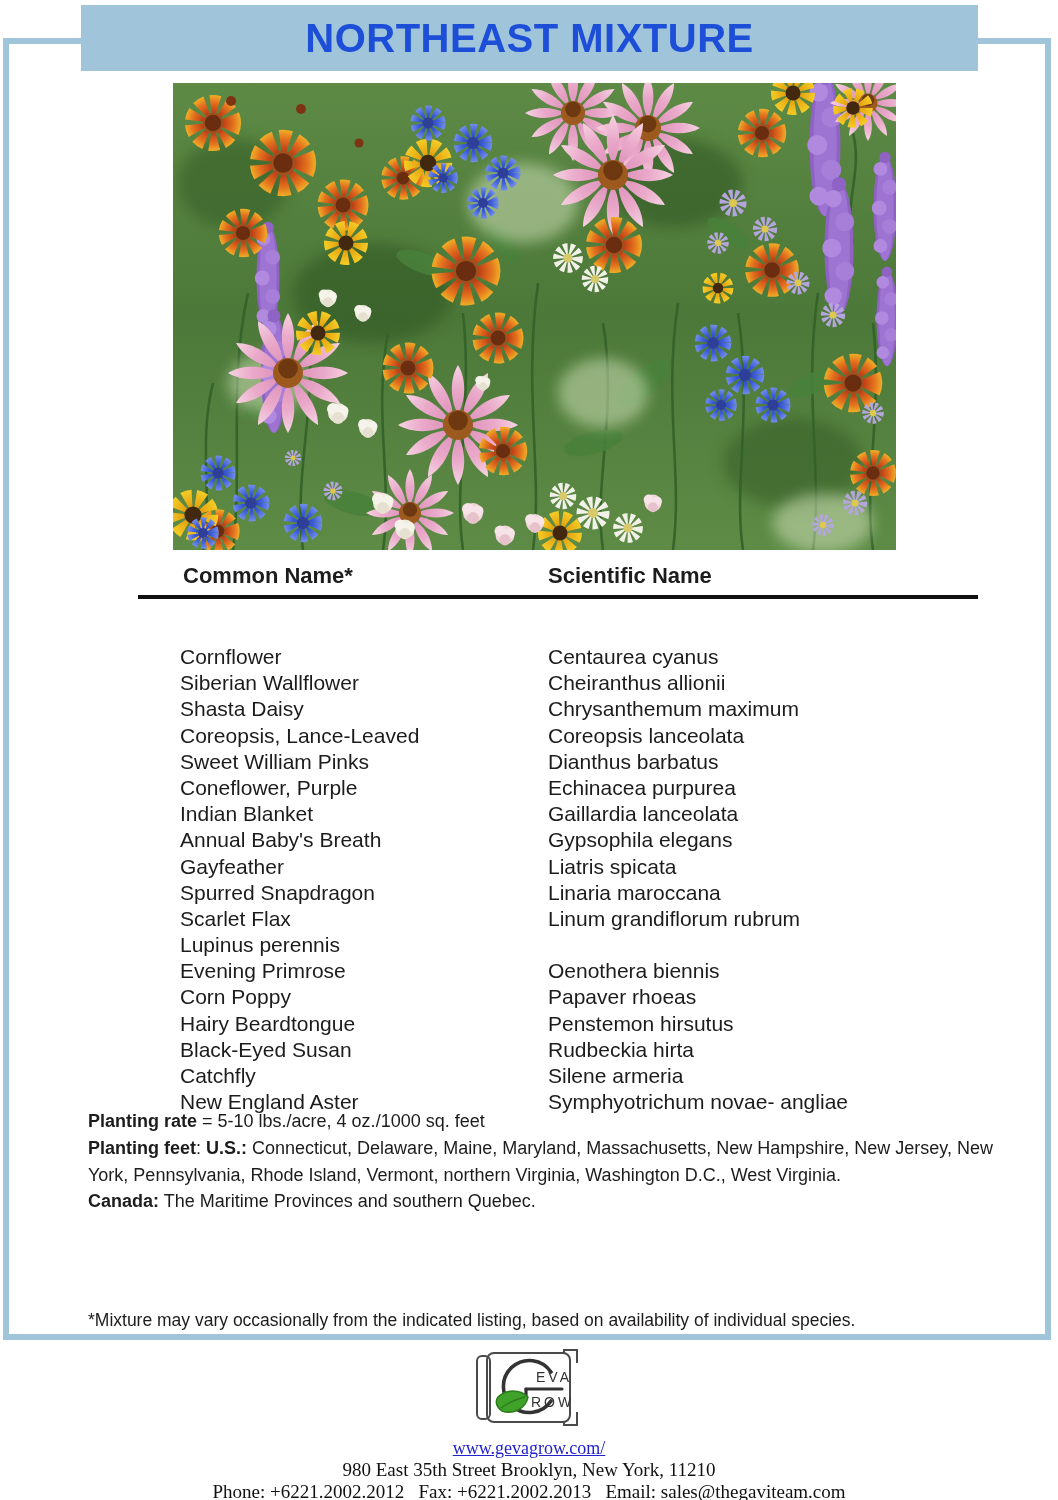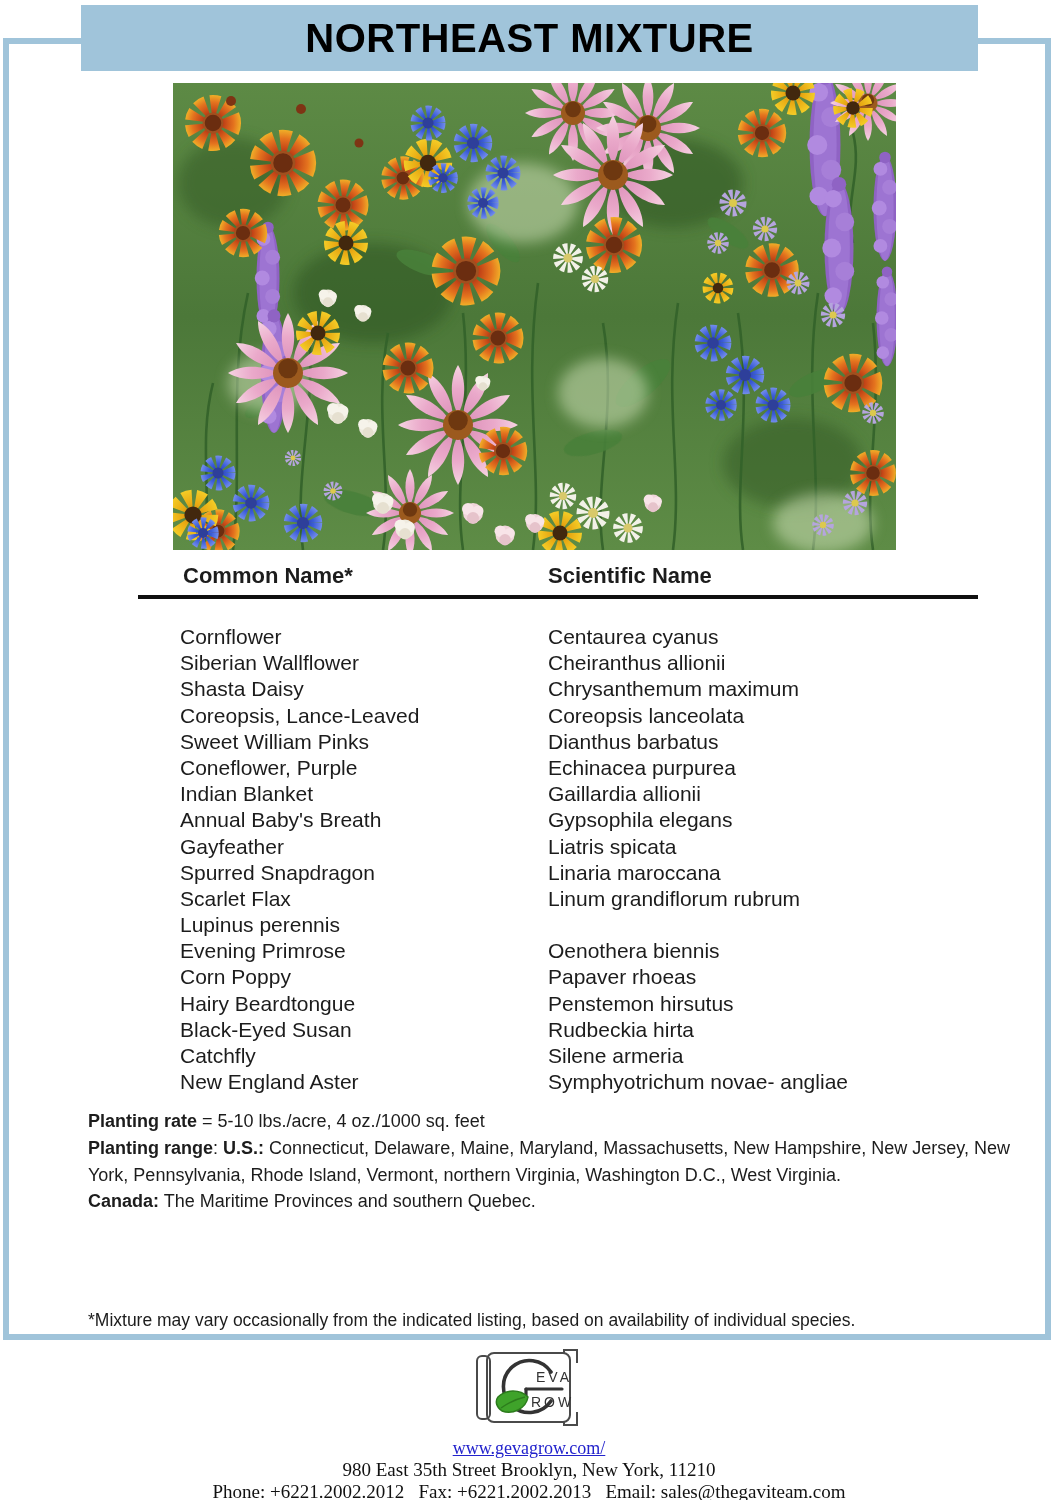--- a/index.html
+++ b/index.html
@@ -6,31 +6,31 @@
   html,body{margin:0;padding:0;background:#ffffff;}
   #page{position:relative;width:1058px;height:1500px;background:#fff;overflow:hidden;
         font-family:"Liberation Sans",sans-serif;color:#1c1c1c;}
 
   
   .frame{position:absolute;left:3px;top:38px;width:1036px;height:1290px;
          border:6px solid var(--banner-blue,#a0c4da);z-index:0;}
   .banner{position:absolute;left:81px;top:5px;width:897px;height:66px;
           background:var(--banner-blue,#a0c4da);z-index:2;
           display:flex;align-items:center;justify-content:center;}
-  .banner h1{margin:0;font-size:40px;font-weight:bold;color:#000000;letter-spacing:0.5px;}
+  .banner h1{margin:0;font-size:40px;font-weight:bold;color:#1d4ed8;letter-spacing:0.5px;}
 
   
   .photo{position:absolute;left:173px;top:83px;width:723px;height:467px;z-index:1;}
   .photo svg{display:block;width:100%;height:100%;}
 
   
   .thead{position:absolute;left:183px;top:563px;width:800px;z-index:1;
          display:grid;grid-template-columns:365px auto;font-weight:bold;font-size:22px;}
   .rule{position:absolute;left:138px;top:595px;width:840px;height:4px;background:#101010;z-index:1;}
-  .rows{position:absolute;left:180px;top:624px;width:820px;z-index:1;font-size:21px;}
+  .rows{position:absolute;left:180px;top:644px;width:820px;z-index:1;font-size:21px;}
   .srow{display:grid;grid-template-columns:368px auto;height:26.2px;line-height:26.2px;}
 
   
   .planting{position:absolute;left:88px;top:1108px;width:945px;z-index:1;
             font-size:18px;line-height:26.8px;}
   .planting .b{font-weight:bold;}
 
   .disclaimer{position:absolute;left:88px;top:1310px;width:900px;z-index:1;font-size:17.5px;}
 
   
@@ -301,21 +301,21 @@
       <div class="srow">
         <span>Sweet William Pinks</span>
         <span>Dianthus barbatus</span>
       </div>
       <div class="srow">
         <span>Coneflower, Purple</span>
         <span>Echinacea purpurea</span>
       </div>
       <div class="srow">
         <span>Indian Blanket</span>
-        <span>Gaillardia allionii</span>
+        <span>Gaillardia lanceolata</span>
       </div>
       <div class="srow">
         <span>Annual Baby's Breath</span>
         <span>Gypsophila elegans</span>
       </div>
       <div class="srow">
         <span>Gayfeather</span>
         <span>Liatris spicata</span>
       </div>
       <div class="srow">
@@ -350,21 +350,21 @@
         <span>Silene armeria</span>
       </div>
       <div class="srow">
         <span>New England Aster</span>
         <span>Symphyotrichum novae- angliae</span>
       </div>
     </div>
 
   <div class="planting">
     <div class="pline"><span class="b">Planting rate</span><span> = 5-10 lbs./acre, 4 oz./1000 sq. feet</span></div>
-    <div class="pline"><span class="b">Planting range</span><span>: </span><span class="b">U.S.:</span><span> Connecticut, Delaware, Maine, Maryland, Massachusetts, New Hampshire, New Jersey, New York, Pennsylvania, Rhode Island, Vermont, northern Virginia, Washington D.C., West Virginia.</span></div>
+    <div class="pline"><span class="b">Planting feet</span><span>: </span><span class="b">U.S.:</span><span> Connecticut, Delaware, Maine, Maryland, Massachusetts, New Hampshire, New Jersey, New York, Pennsylvania, Rhode Island, Vermont, northern Virginia, Washington D.C., West Virginia.</span></div>
     <div class="pline"><span class="b">Canada:</span><span> The Maritime Provinces and southern Quebec.</span></div>
   </div>
 
   <div class="disclaimer">*Mixture may vary occasionally from the indicated listing, based on availability of individual species.</div>
 
   <div class="footer">
     <svg class="logo" width="122" height="86" viewBox="0 0 122 86" aria-hidden="true">
       <g fill="none" stroke="#4a4a4a" stroke-width="2">
         <rect x="9" y="11" width="13" height="63" rx="5"></rect>
         <rect x="19" y="8" width="83" height="69" rx="7"></rect>

